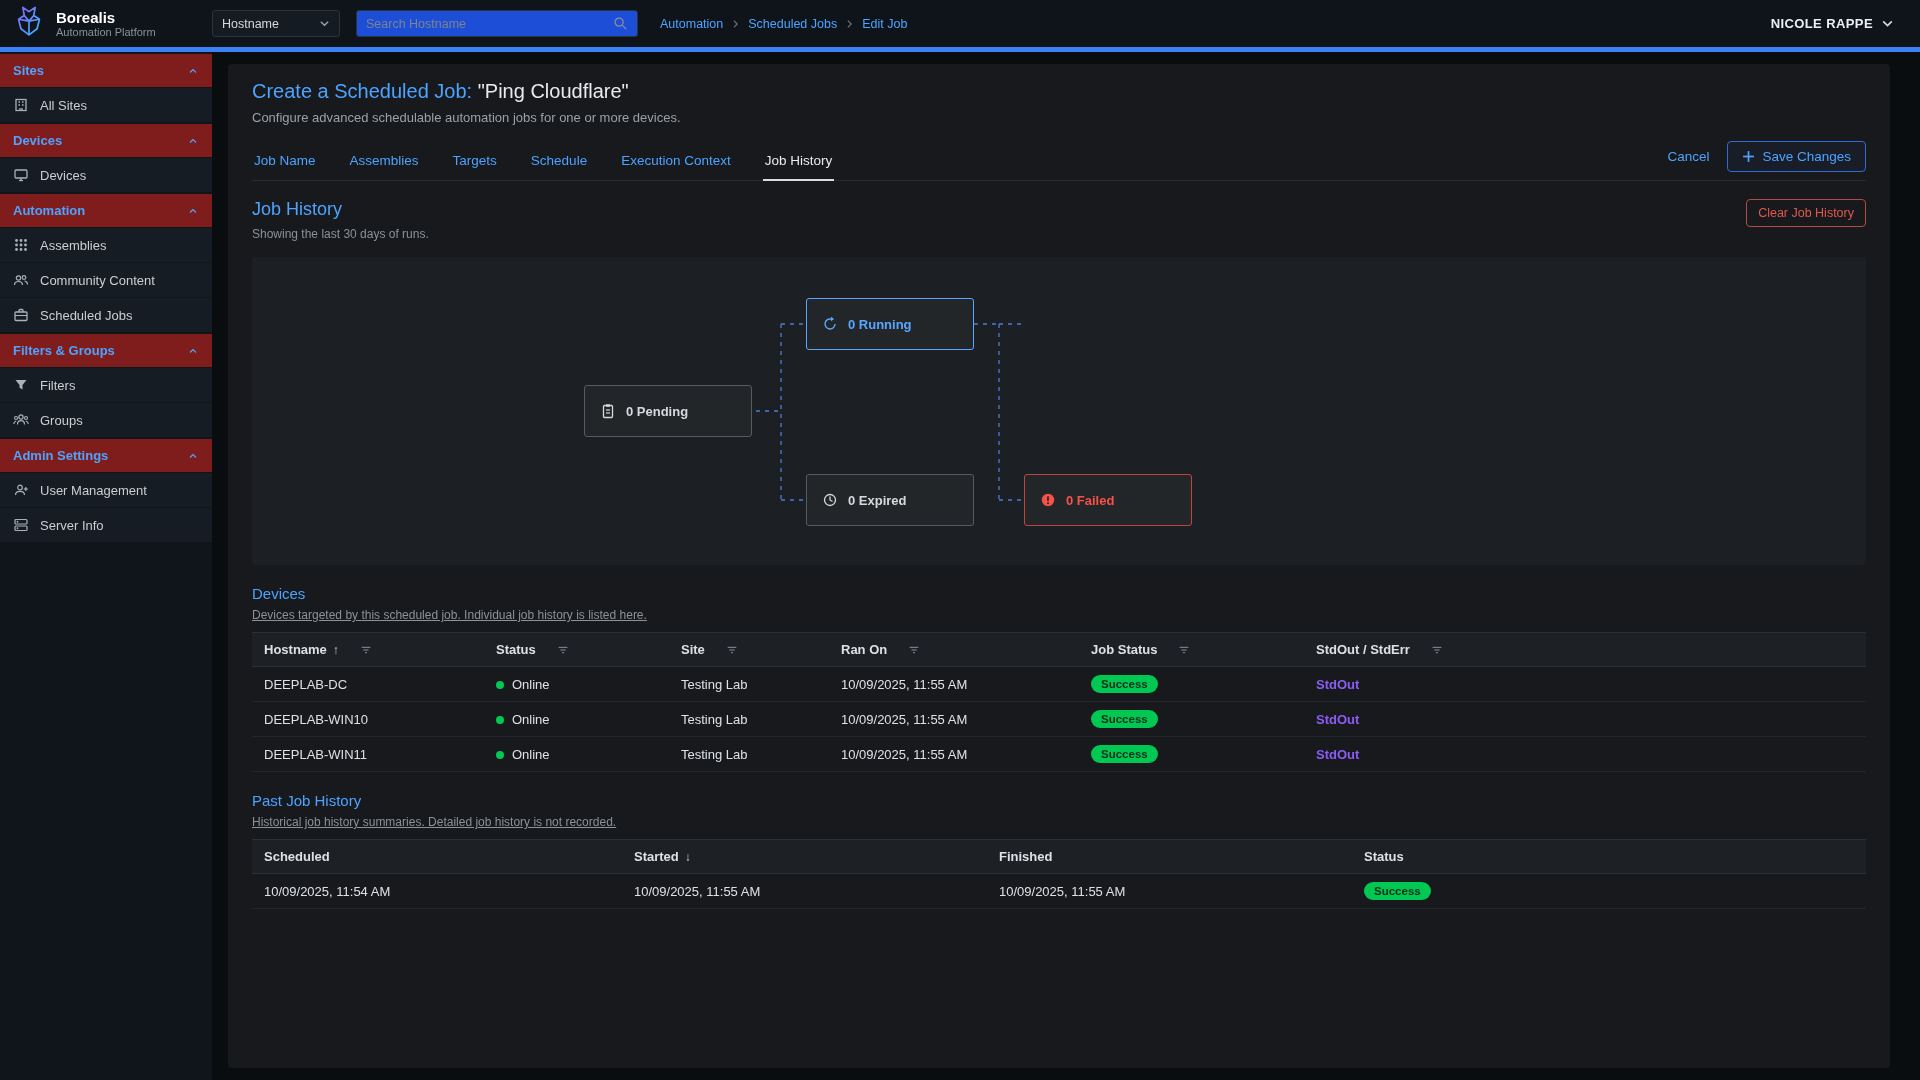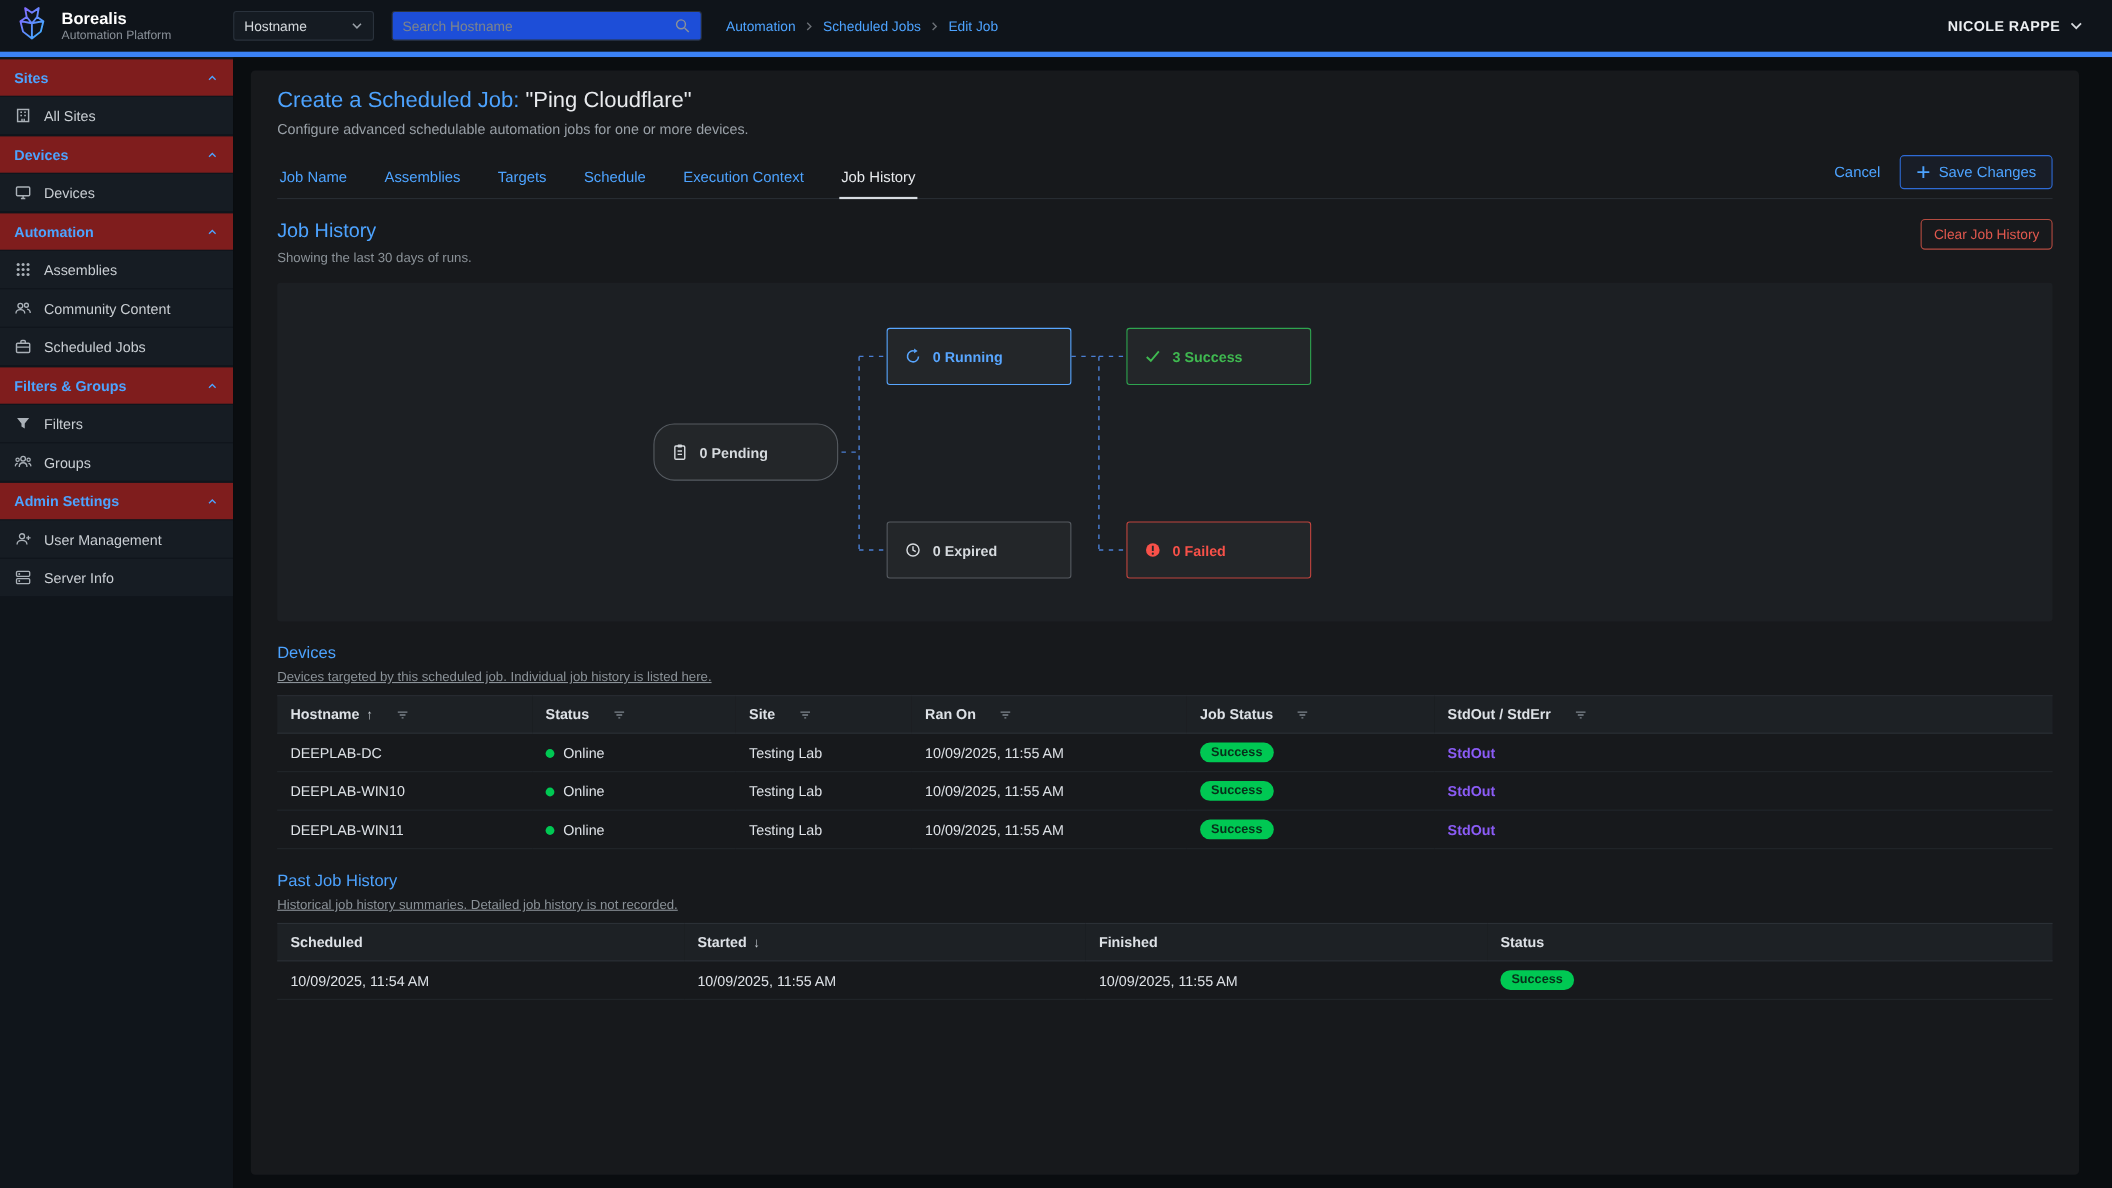--- a/index.html
+++ b/index.html
@@ -352,21 +352,21 @@
             <path d="M529 67 V243"></path>
             <path d="M529 67 H554"></path>
             <path d="M529 243 H554"></path>
             <path d="M722 67 H747"></path>
             <path d="M747 67 V243"></path>
             <path d="M747 67 H772"></path>
             <path d="M747 243 H772"></path>
           </g>
         </svg>
 
-        <div class="flow-box" style="left:342px; top:128px;border-radius:19px;">
+        <div class="flow-box" style="left:332px; top:128px;">
           <span class="ficon">
               <svg width="16" height="16" viewBox="0 0 16 16">
                 <rect x="3.5" y="2.5" width="9" height="12" rx="1" fill="none" stroke="currentColor" stroke-width="1.3"></rect>
                 <rect x="6" y="1.2" width="4" height="2.6" rx=".6" fill="currentColor"></rect>
                 <line x1="6" y1="7" x2="10" y2="7" stroke="currentColor" stroke-width="1.2"></line>
                 <line x1="6" y1="10" x2="10" y2="10" stroke="currentColor" stroke-width="1.2"></line>
               </svg>
             </span>
           <span>0 Pending</span>
         </div>
@@ -374,28 +374,20 @@
         <div class="flow-box running" style="left:554px; top:41px;">
           <span class="ficon">
               <svg width="16" height="16" viewBox="0 0 16 16">
                 <path d="M13 8 A5 5 0 1 1 9.5 3.2" fill="none" stroke="currentColor" stroke-width="1.4"></path>
                 <polygon points="9,0.8 12.2,3 9,5.2" fill="currentColor"></polygon>
               </svg>
             </span>
           <span>0 Running</span>
         </div>
 
-        <div class="flow-box success" style="left:772px; top:41px;">
-          <span class="ficon">
-              <svg width="16" height="16" viewBox="0 0 16 16">
-                <polyline points="2.5,8.5 6.2,12 13.5,3.5" fill="none" stroke="currentColor" stroke-width="1.7"></polyline>
-              </svg>
-            </span>
-          <span>3 Success</span>
-        </div>
 
         <div class="flow-box" style="left:554px; top:217px;">
           <span class="ficon">
               <svg width="16" height="16" viewBox="0 0 16 16">
                 <circle cx="8" cy="8" r="5.5" fill="none" stroke="currentColor" stroke-width="1.3"></circle>
                 <polyline points="8,4.5 8,8 10.5,9.5" fill="none" stroke="currentColor" stroke-width="1.3"></polyline>
               </svg>
             </span>
           <span>0 Expired</span>
         </div>

